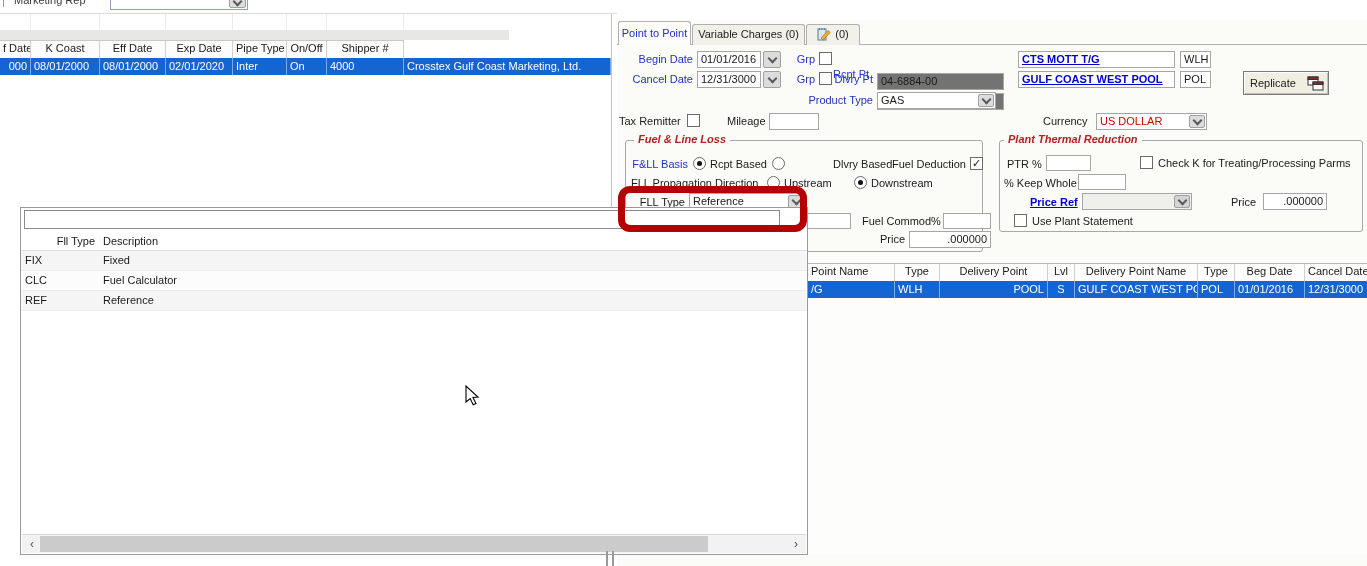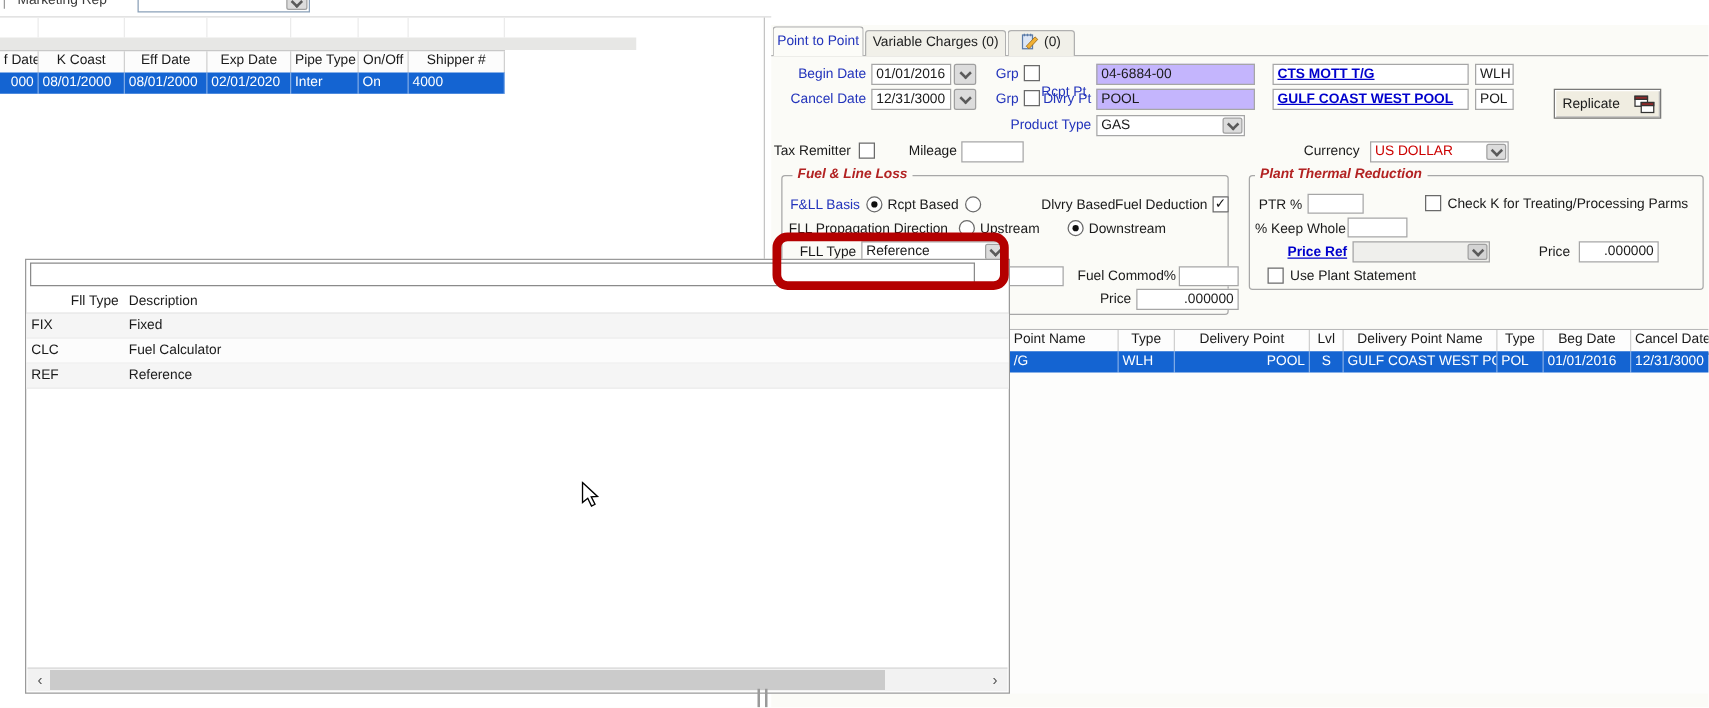--- a/index.html
+++ b/index.html
@@ -3,21 +3,21 @@
 <meta charset="utf-8">
 <style>
   html,body{margin:0;padding:0;background:#fff;}
   #root{position:relative;width:1367px;height:566px;background:#ffffff;overflow:hidden;
         font-family:"Liberation Sans","DejaVu Sans",sans-serif;font-size:11px;color:#1a1a1a;}
   .abs{position:absolute;box-sizing:border-box;}
   .lbl{color:#2233bb;white-space:nowrap;}
   .klbl{color:#1a1a1a;white-space:nowrap;}
   .inp{position:absolute;box-sizing:border-box;background:#fff;border:1px solid #a6a6a6;
        height:17px;line-height:15px;padding:0 3px;overflow:hidden;white-space:nowrap;}
-  .ro{background:#c4b5fd;}
+  .ro{background:#737373;margin-top:22px;}
   .abtn{position:absolute;box-sizing:border-box;background:#dcdcdc;border:1px solid #a0a0a0;
         border-radius:2px;display:flex;align-items:center;justify-content:center;}
   .chev{display:block;width:5px;height:5px;border-right:2px solid #5a5a5a;border-bottom:2px solid #5a5a5a;
         transform:rotate(45deg);margin-top:-3px;}
   .chk{position:absolute;width:13px;height:13px;background:#fff;border:1px solid #6a6a6a;
        box-sizing:border-box;text-align:center;font-size:11px;line-height:11px;color:#111;}
   .rad{position:absolute;width:13px;height:13px;border:1px solid #6a6a6a;border-radius:50%;
        background:#fff;box-sizing:border-box;}
   .rad.on::after{content:"";position:absolute;left:3px;top:3px;width:5px;height:5px;border-radius:50%;background:#111;}
   .grpbox{position:absolute;box-sizing:border-box;border:1px solid #a8a8a8;border-radius:3px;}
@@ -70,20 +70,21 @@
     <div class="cell" style="width:77px;">Shipper #</div>
   </div>
   <div class="row gsel" style="left:0;top:58px;height:17px;">
     <div class="cell" style="width:31px;text-align:right;">000</div>
     <div class="cell" style="width:69px;">08/01/2000</div>
     <div class="cell" style="width:66px;">08/01/2000</div>
     <div class="cell" style="width:67px;">02/01/2020</div>
     <div class="cell" style="width:54px;">Inter</div>
     <div class="cell" style="width:40px;">On</div>
     <div class="cell" style="width:77px;">4000</div>
+    <div class="cell" style="width:207px;">Crosstex Gulf Coast Marketing, Ltd.</div>
   </div>
 
   <div class="abs" style="left:617px;top:20px;width:750px;height:546px;background:#fbfbf7;">
 
     <div class="abs" style="left:0;top:24px;width:750px;height:1px;background:#b0b0b0;"></div>
     <div class="tab" style="left:1px;top:1px;width:73px;height:24px;background:#fcfcf8;line-height:22px;color:#2233bb;z-index:2;">Point to Point</div>
     <div class="tab" style="left:75px;top:4px;width:113px;height:21px;background:#f1f0e9;line-height:19px;color:#222;">Variable Charges (0)</div>
     <div class="tab" style="left:189px;top:4px;width:54px;height:21px;background:#f1f0e9;line-height:19px;color:#222;">
       <svg width="15" height="14" style="vertical-align:-3px;">
         <rect x="1" y="2" width="8" height="11" fill="#dce6f5" stroke="#5a7aa8" stroke-width="1"></rect>

